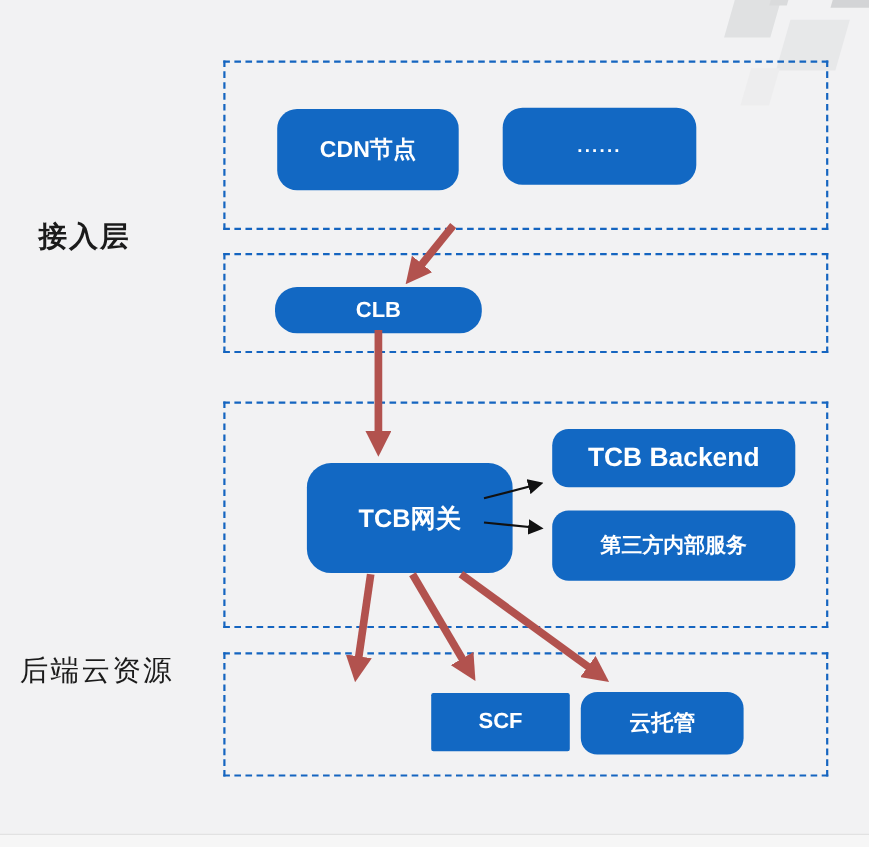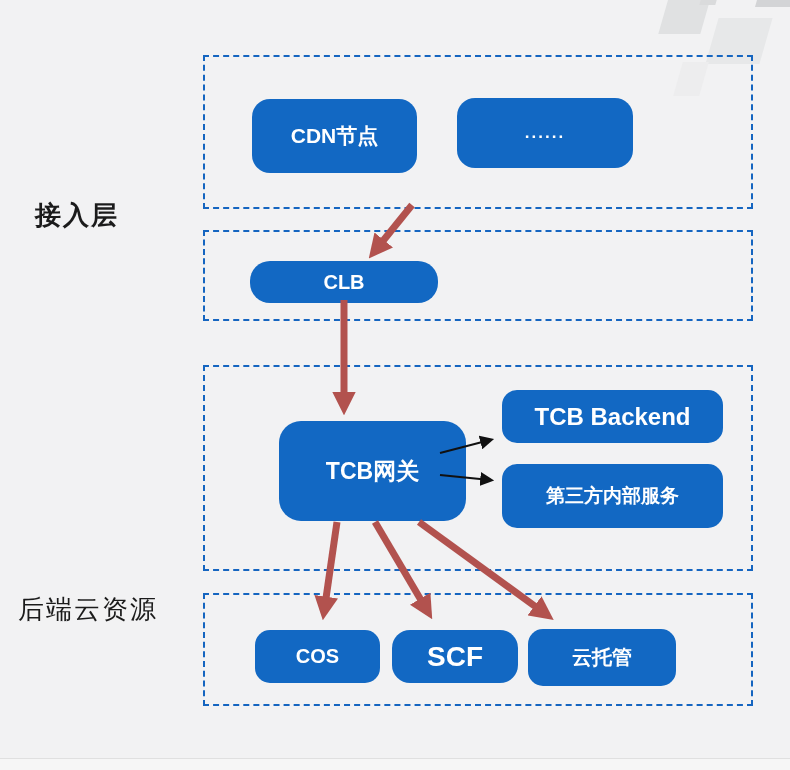--- a/index.html
+++ b/index.html
@@ -57,21 +57,21 @@
     text-align: center;
     z-index: 2;
   }
   .node-cdn      { left: 252px; top: 99px;  width: 165px; height: 74px;  border-radius: 18px; font-size: 21px; text-align: center; }
   .node-more     { left: 457px; top: 98px;  width: 176px; height: 70px;  border-radius: 18px; font-size: 17px; letter-spacing: 2px; }
   .node-clb      { left: 250px; top: 261px; width: 188px; height: 42px;  border-radius: 20px; font-size: 20px; }
   .node-gateway  { left: 251px; top: 421px; width: 187px; height: 100px; border-radius: 22px; font-size: 23px; margin-left: 28px; }
   .node-backend  { left: 502px; top: 390px; width: 221px; height: 53px;  border-radius: 15px; font-size: 24px; }
   .node-third    { left: 502px; top: 464px; width: 221px; height: 64px;  border-radius: 15px; font-size: 19px; }
   .node-cos      { left: 255px; top: 630px; width: 125px; height: 53px;  border-radius: 15px; font-size: 20px; }
-  .node-scf      { left: 392px; top: 630px; width: 126px; height: 53px;  border-radius: 18px; font-size: 28px; }
+  .node-scf      { left: 392px; top: 630px; width: 126px; height: 53px;  border-radius: 2px; font-size: 20px; }
   .node-cloudrun { left: 528px; top: 629px; width: 148px; height: 57px;  border-radius: 15px; font-size: 20px; }
 
   .edges {
     position: absolute;
     left: 0; top: 0;
     width: 790px; height: 770px;
     z-index: 3;
     pointer-events: none;
   }
 
@@ -103,21 +103,20 @@
 
   <div class="layer-label label-access">接入层</div>
   <div class="layer-label label-resource">后端云资源</div>
 
   <div class="node node-cdn">CDN节点</div>
   <div class="node node-more">......</div>
   <div class="node node-clb">CLB</div>
   <div class="node node-gateway">TCB网关</div>
   <div class="node node-backend">TCB Backend</div>
   <div class="node node-third">第三方内部服务</div>
-  <div class="node node-cos">COS</div>
   <div class="node node-scf">SCF</div>
   <div class="node node-cloudrun">云托管</div>
 
   <svg class="edges" viewBox="0 0 790 770" xmlns="http://www.w3.org/2000/svg">
     <defs>
       <marker id="redHead" viewBox="0 0 10 10" refX="6.5" refY="5" markerWidth="3.4" markerHeight="3.4" orient="auto" markerUnits="strokeWidth">
         <path d="M0,0 L10,5 L0,10 z" fill="#b2524e"></path>
       </marker>
       <marker id="blackHead" viewBox="0 0 10 10" refX="7" refY="5" markerWidth="7" markerHeight="7" orient="auto" markerUnits="strokeWidth">
         <path d="M0,0 L10,5 L0,10 z" fill="#111111"></path>

